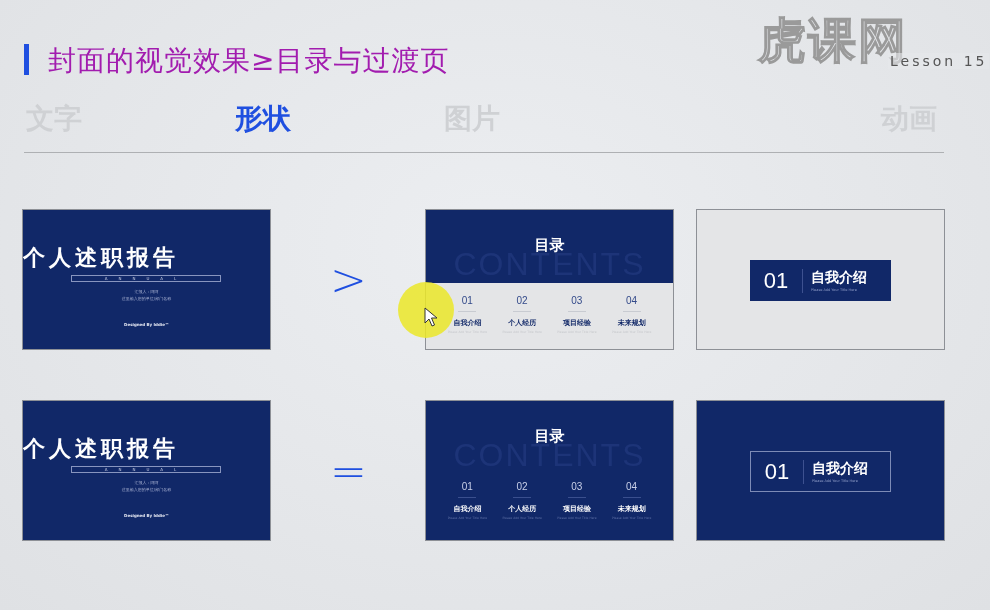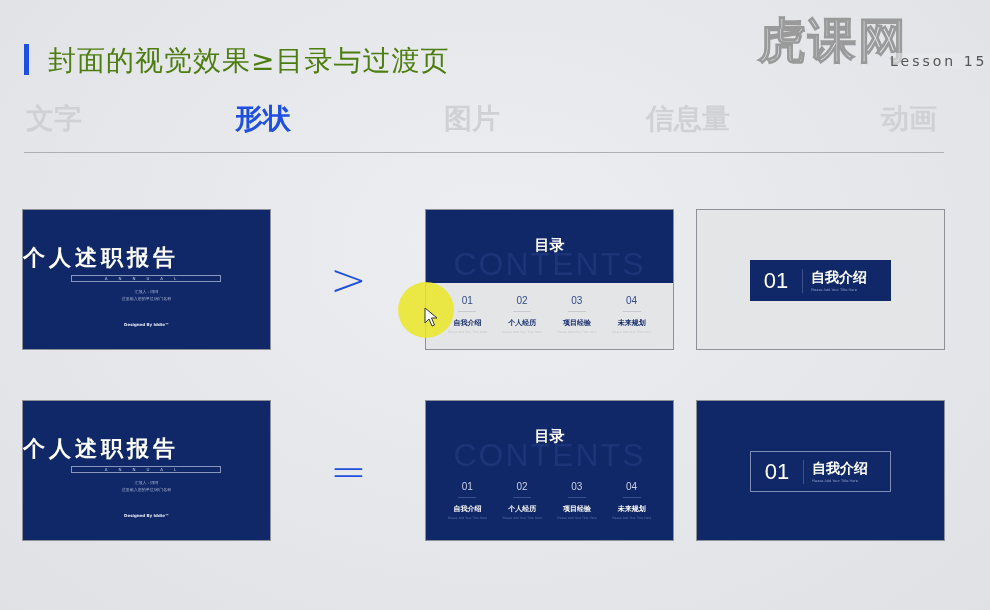--- a/index.html
+++ b/index.html
@@ -3,21 +3,21 @@
 <meta charset="utf-8">
 <style>
   * { box-sizing: border-box; margin: 0; padding: 0; }
   html, body { width: 990px; height: 610px; overflow: hidden; }
   body {
     background: radial-gradient(ellipse at 50% 40%, #eceef1 0%, #e3e5e8 70%, #dfe1e4 100%);
     font-family: "DejaVu Sans", "Liberation Sans", sans-serif;
     position: relative;
   }
   .title-bar { position: absolute; left: 24px; top: 44px; width: 5px; height: 31px; background: #1f4fe0; }
-  .title { position: absolute; left: 48px; top: 42px; font-size: 28px; color: #4d7c0f; letter-spacing: 1px; white-space: nowrap; }
+  .title { position: absolute; left: 48px; top: 42px; font-size: 28px; color: #a21caf; letter-spacing: 1px; white-space: nowrap; }
   .logo { position: absolute; left: 758px; top: 16px; width: 218px; height: 48px; }
   .logo-text { font-size: 48px; font-weight: 700; color: transparent; -webkit-text-stroke: 1.2px #9a9a9a; letter-spacing: 2px; white-space: nowrap; line-height: 48px; }
   .lesson { position: absolute; left: 855px; top: 53px; font-size: 14px; color: #555; letter-spacing: 3px; background: rgba(230,232,235,0.6); padding: 0 2px; margin-left: 33px; }
   .tabs { position: absolute; left: 24px; top: 100px; width: 920px; height: 40px; }
   .tab { position: absolute; top: 0; font-size: 28px; font-weight: bold; color: #cfd1d4; white-space: nowrap; }
   .tab.active { color: #1f4fe0; }
   .tab-line { position: absolute; left: 24px; top: 152px; width: 920px; height: 1px; background: #aeb0b3; }
 
   .slide { position: absolute; width: 249px; height: 141px; border: 1px solid #8d9096; overflow: hidden; }
   .navy { background: #112868; }
@@ -71,21 +71,20 @@
 
 <div class="logo">
   <div class="logo-text">虎课网</div>
 </div>
 <div class="lesson">Lesson 15</div>
 
 <div class="tabs">
   <div class="tab" style="left:2px">文字</div>
   <div class="tab active" style="left:211px">形状</div>
   <div class="tab" style="left:420px">图片</div>
-  <div class="tab" style="left:622px">信息量</div>
   <div class="tab" style="left:857px">动画</div>
 </div>
 <div class="tab-line"></div>
 
 <div class="slide navy" style="left:22px;top:209px">
   <div class="cover-title">个人述职报告</div>
   <div class="cover-sub">ANNUAL WORK REPORT</div>
   <div class="cover-reporter">汇报人：阿阿</div>
   <div class="cover-dept">这里输入您的单位/部门名称</div>
   <div class="cover-designed">Designed By Iddie™</div>

